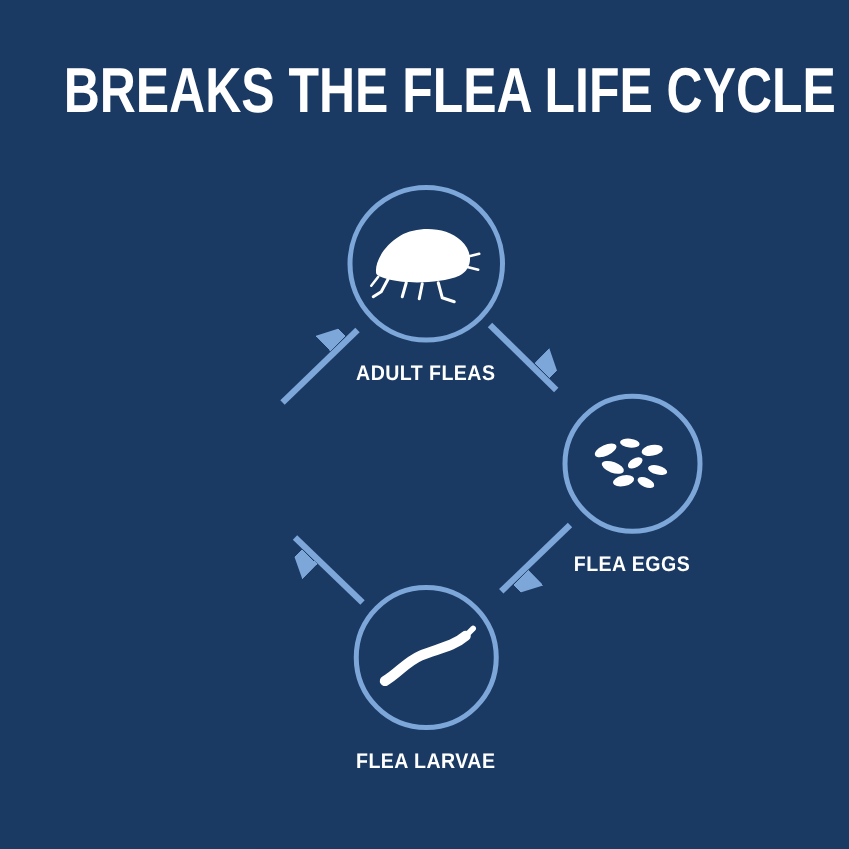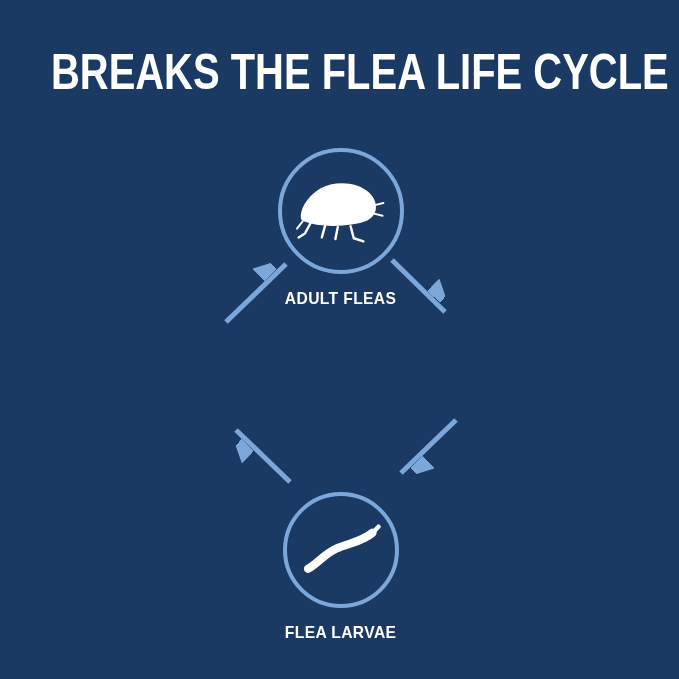--- a/index.html
+++ b/index.html
@@ -71,21 +71,21 @@
     font-weight: 700;
     letter-spacing: 0.4px;
     transform: scaleX(0.92);
     white-space: nowrap;
   }
   
   .node-top    { left: 256px; top: 148px; }
   .node-top .circle    { width: 126px; height: 126px; }
   .node-right  { left: 421px; top: 315px; }
   .node-right .circle  { width: 112px; height: 112px; }
-  .node-bottom { left: 256px; top: 492px; }
+  .node-bottom { left: 256px; top: 468px; }
   .node-bottom .circle { width: 116px; height: 116px; }
   .node-left   { left: 91px;  top: 315px; }
   .node-left .circle   { width: 112px; height: 112px; }
 </style>
 </head>
 <body>
 
 <div class="canvas">
 
   <h1 class="title">BREAKS THE FLEA LIFE CYCLE</h1>
@@ -111,20 +111,35 @@
         <path class="icon-stroke" stroke-width="3" d="M 56 65 L 53 80"></path>
         <path class="icon-stroke" stroke-width="3" d="M 72 64 L 76 79 L 88 83"></path>
         <path class="icon-stroke" stroke-width="2.5" d="M 101 38 L 113 35"></path>
         <path class="icon-stroke" stroke-width="2.5" d="M 100 48 L 112 51"></path>
         <path class="icon-stroke" stroke-width="2.5" d="M 12 58 L 5 67"></path>
       </svg>
     </div>
     <div class="node-label">ADULT FLEAS</div>
   </div>
 
+  <div class="node node-right">
+    <div class="circle">
+      <svg width="86" height="68" viewBox="0 0 120 90">
+        <ellipse class="icon-fill" cx="30" cy="30" rx="13" ry="6" transform="rotate(-25 30 30)"></ellipse>
+        <ellipse class="icon-fill" cx="57" cy="22" rx="11" ry="5" transform="rotate(6 57 22)"></ellipse>
+        <ellipse class="icon-fill" cx="82" cy="30" rx="12" ry="6" transform="rotate(-10 82 30)"></ellipse>
+        <ellipse class="icon-fill" cx="38" cy="49" rx="13" ry="6" transform="rotate(20 38 49)"></ellipse>
+        <ellipse class="icon-fill" cx="63" cy="44" rx="9" ry="5" transform="rotate(-30 63 44)"></ellipse>
+        <ellipse class="icon-fill" cx="88" cy="52" rx="11" ry="5" transform="rotate(14 88 52)"></ellipse>
+        <ellipse class="icon-fill" cx="50" cy="64" rx="12" ry="6" transform="rotate(-12 50 64)"></ellipse>
+        <ellipse class="icon-fill" cx="75" cy="66" rx="10" ry="5" transform="rotate(24 75 66)"></ellipse>
+      </svg>
+    </div>
+    <div class="node-label">FLEA EGGS</div>
+  </div>
 
   <div class="node node-bottom">
     <div class="circle">
       <svg width="90" height="72" viewBox="0 0 120 90">
         <path class="icon-stroke" stroke-width="11" d="M 16 70 C 30 62, 38 50, 54 43 C 70 36, 88 34, 102 22"></path>
         <path class="icon-stroke" stroke-width="6" d="M 102 22 C 106 18, 108 16, 110 14"></path>
       </svg>
     </div>
     <div class="node-label">FLEA LARVAE</div>
   </div>

